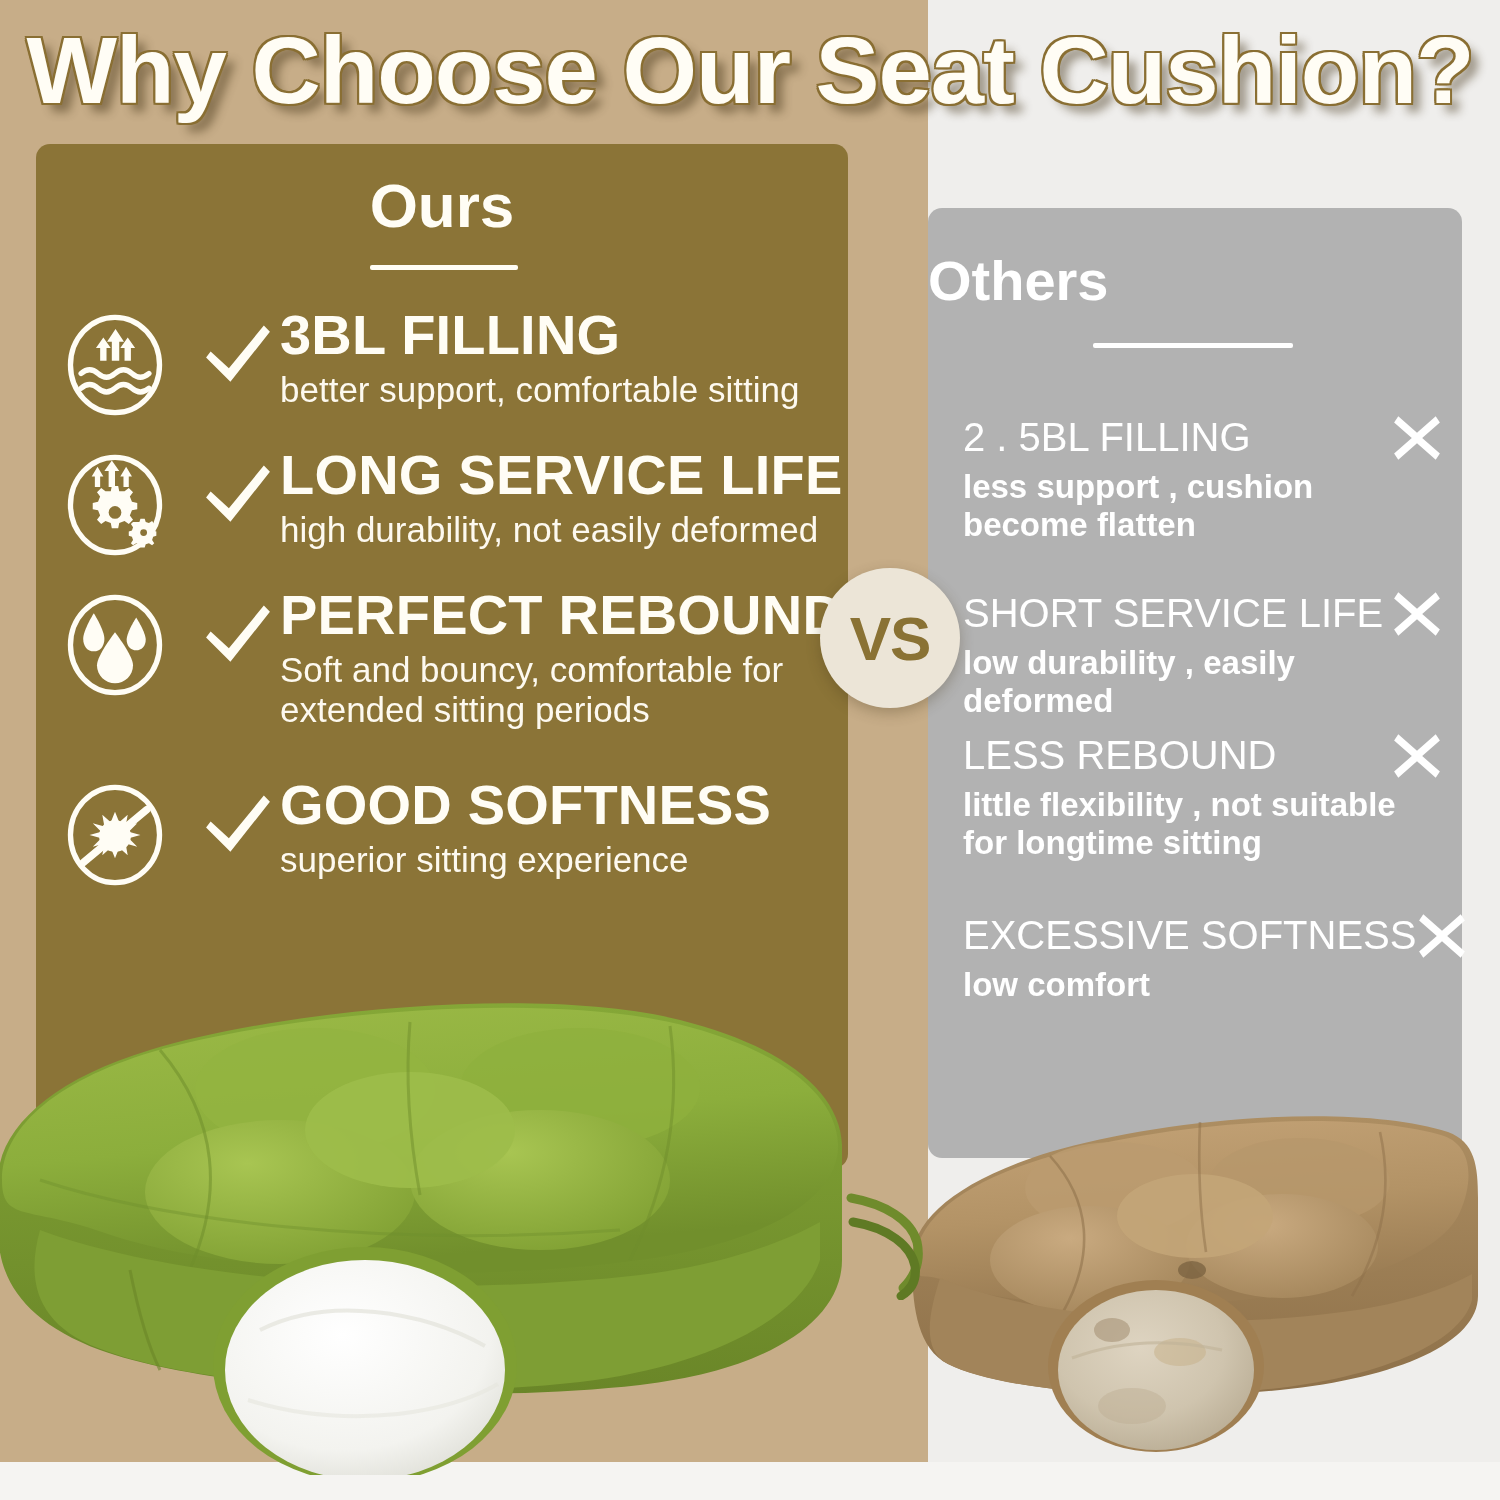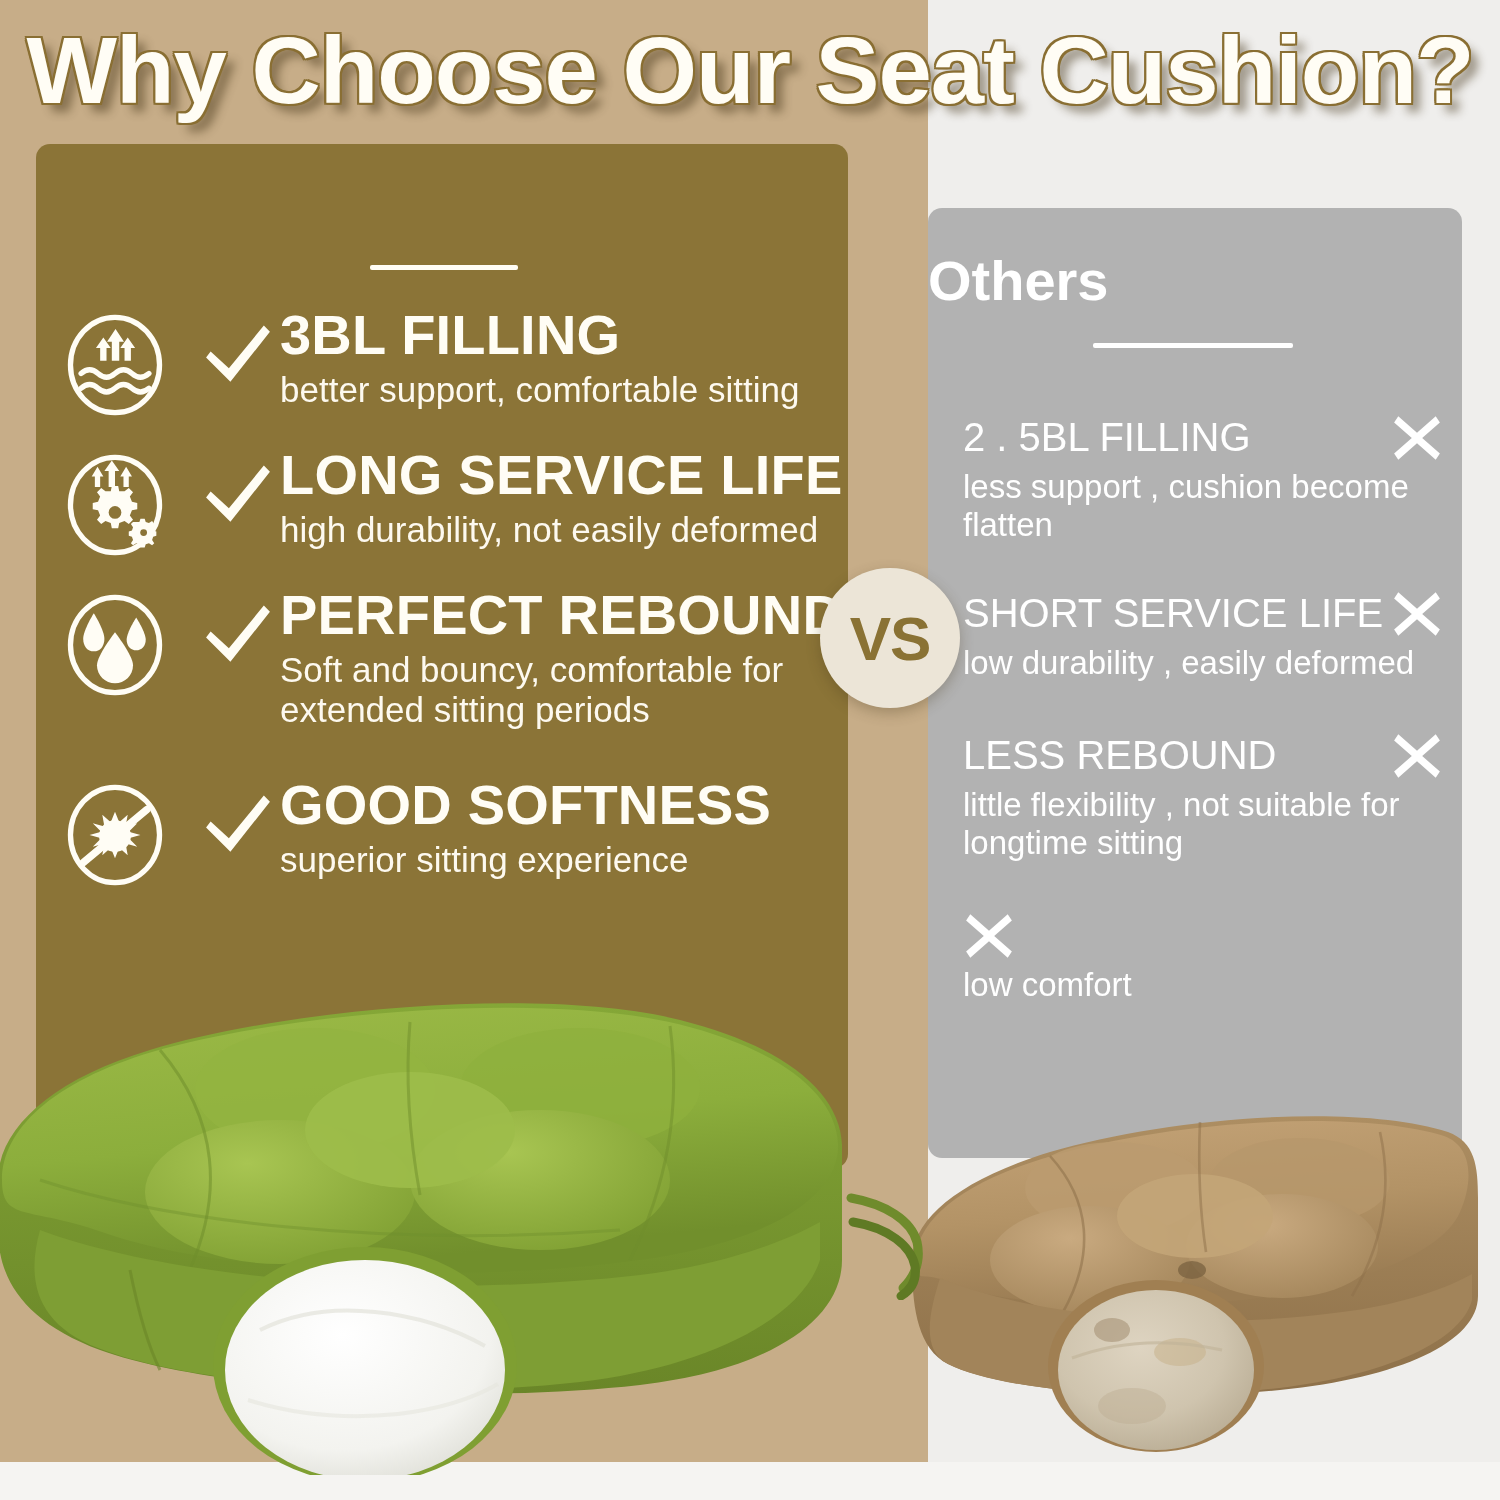--- a/index.html
+++ b/index.html
@@ -161,21 +161,21 @@
   .con .ttl {
     font-size: 40px;
     font-weight: 400;
     color: #ffffff;
     letter-spacing: 0px;
     line-height: 1.08;
     white-space: nowrap;
   }
   .con .sub {
     font-size: 33px;
-    font-weight: 400;
+    font-weight: 700;
     color: #ffffff;
     line-height: 1.14;
     margin-top: 4px;
     max-width: 480px;
   }
   .xmark { width: 52px; height: 52px; flex: 0 0 auto; }
 
   
   .vs {
     position: absolute;
@@ -221,20 +221,21 @@
 
   <div class="bg-left"></div>
   <div class="bg-right"></div>
   <div class="bg-bottom-white"></div>
 
   <div class="title">Why Choose Our Seat Cushion?</div>
 
   <div class="panel-ours"></div>
   <div class="panel-others"></div>
 
+  <div class="head-ours">Ours</div>
   <div class="rule-ours"></div>
   <div class="head-others">Others</div>
   <div class="rule-others"></div>
 
   <div class="feat" style="top:312px">
     <span class="ico">
       <svg viewBox="0 0 100 100" width="106" height="106">
         <ellipse cx="50" cy="50" rx="42" ry="45" fill="none" stroke="#fffdf5" stroke-width="5"></ellipse>
         <g fill="#fffdf5">
           <path d="M36 46 L36 34 L32 34 L39 24 L46 34 L42 34 L42 46 Z"></path>
@@ -359,20 +360,21 @@
         <svg viewBox="0 0 100 100" width="52" height="52">
           <path d="M14 8 L50 40 L86 8 L94 20 L60 50 L94 80 L86 92 L50 60 L14 92 L6 80 L40 50 L6 20 Z" fill="#ffffff"></path>
         </svg>
       </span>
     </div>
     <div class="sub">little flexibility , not suitable for longtime sitting</div>
   </div>
 
   <div class="con" style="top:910px">
     <div class="row">
+      <div class="ttl">EXCESSIVE SOFTNESS</div>
       <span class="xmark">
         <svg viewBox="0 0 100 100" width="52" height="52">
           <path d="M14 8 L50 40 L86 8 L94 20 L60 50 L94 80 L86 92 L50 60 L14 92 L6 80 L40 50 L6 20 Z" fill="#ffffff"></path>
         </svg>
       </span>
     </div>
     <div class="sub">low comfort</div>
   </div>
 
   <div class="vs">VS</div>

